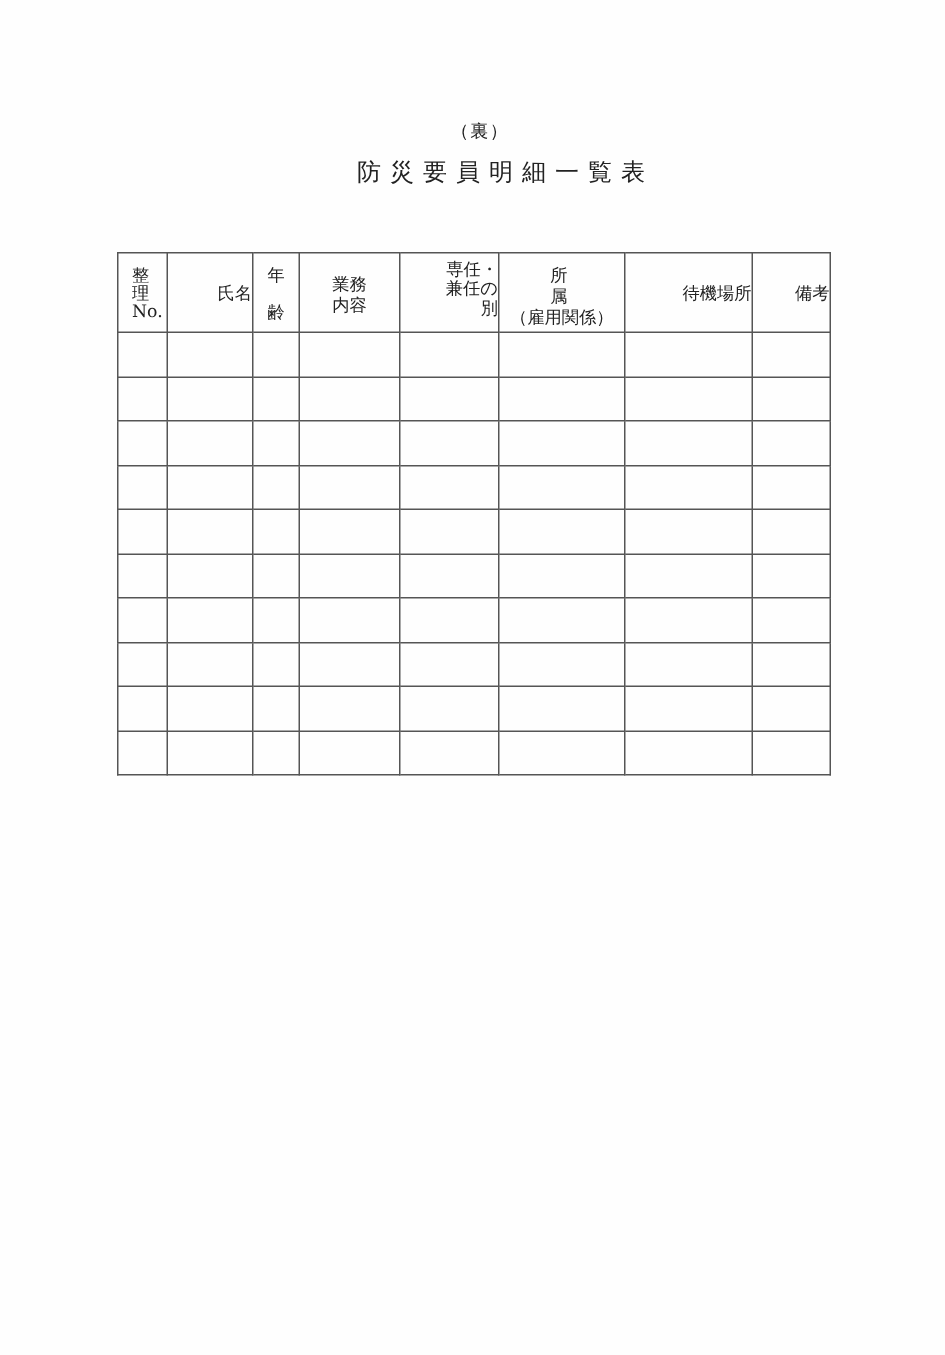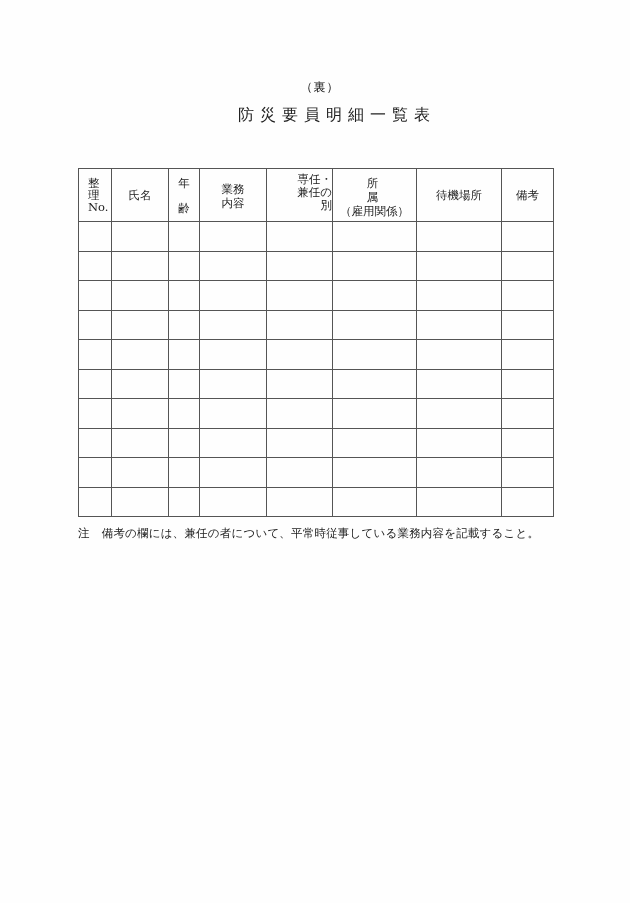--- a/index.html
+++ b/index.html
@@ -75,21 +75,21 @@
     }
     .hcell {
       display: flex;
       flex-direction: column;
       justify-content: center;
       height: 52px;
       box-sizing: border-box;
     }
     .h-no { align-items: flex-start; padding-left: 9px; line-height: 12px; }
     .h-no span { display:block; }
-    .h-center { align-items: center; text-align: center; }
+    .h-center { align-items: flex-end; text-align: center; }
     .h-age { align-items: center; justify-content: space-between; padding: 7px 0 6px 0; }
     .h-duty { align-items: center; padding: 7px 0 6px 0; }
     .h-duty2 { align-items: flex-end; padding-left: 16px; line-height: 13px; justify-content: flex-start; padding-top: 4px; }
     .h-dept { align-items: center; justify-content: space-between; padding: 7px 0 6px 0; }
     .h-dept .d1 { letter-spacing: 22px; margin-left: 18px; }
 
     .note {
       position: absolute;
       top: 526px;
       left: 78px;
@@ -268,17 +268,14 @@
         <td></td>
         <td></td>
         <td></td>
         <td></td>
         <td></td>
         <td></td>
       </tr>
     </tbody>
   </table>
 
-  <div class="note">
-    <span class="mark">注</span><span>備考の欄には、兼任の者について、平常時従事している業務内容を記載すること。</span>
-  </div>
 
 </div>
 
 </body></html>

